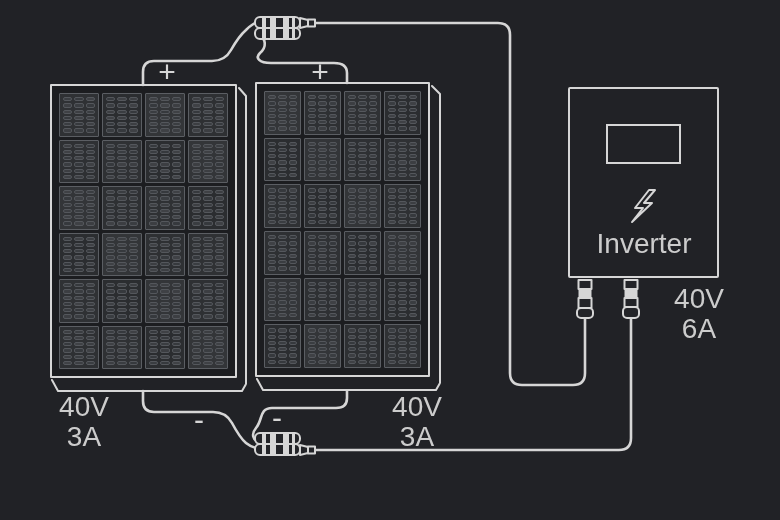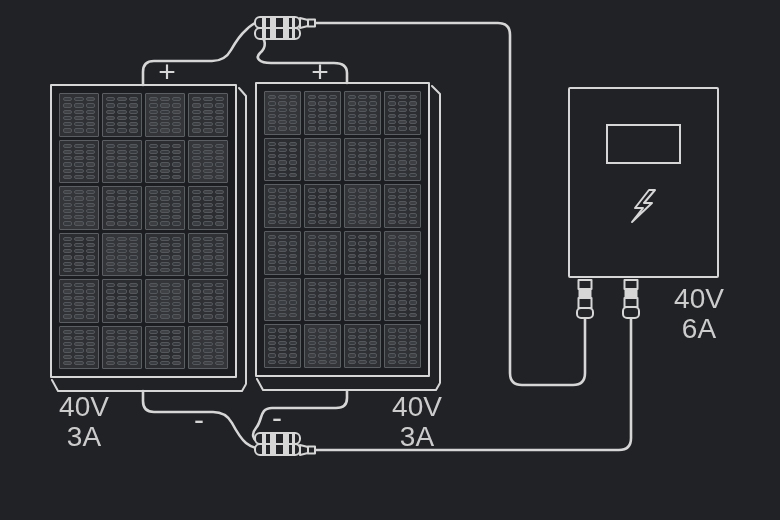--- a/index.html
+++ b/index.html
@@ -1089,13 +1089,14 @@
   </div>
   <div class="label rating" style="left:417px;top:392px">
     <div>40V</div>
     <div>3A</div>
   </div>
   <div class="label rating" style="left:699px;top:284px">
     <div>40V</div>
     <div>6A</div>
   </div>
 
+  <div class="label inv-name" style="left:644px;top:228px">Inverter</div>
 </div>
 
 </body></html>

